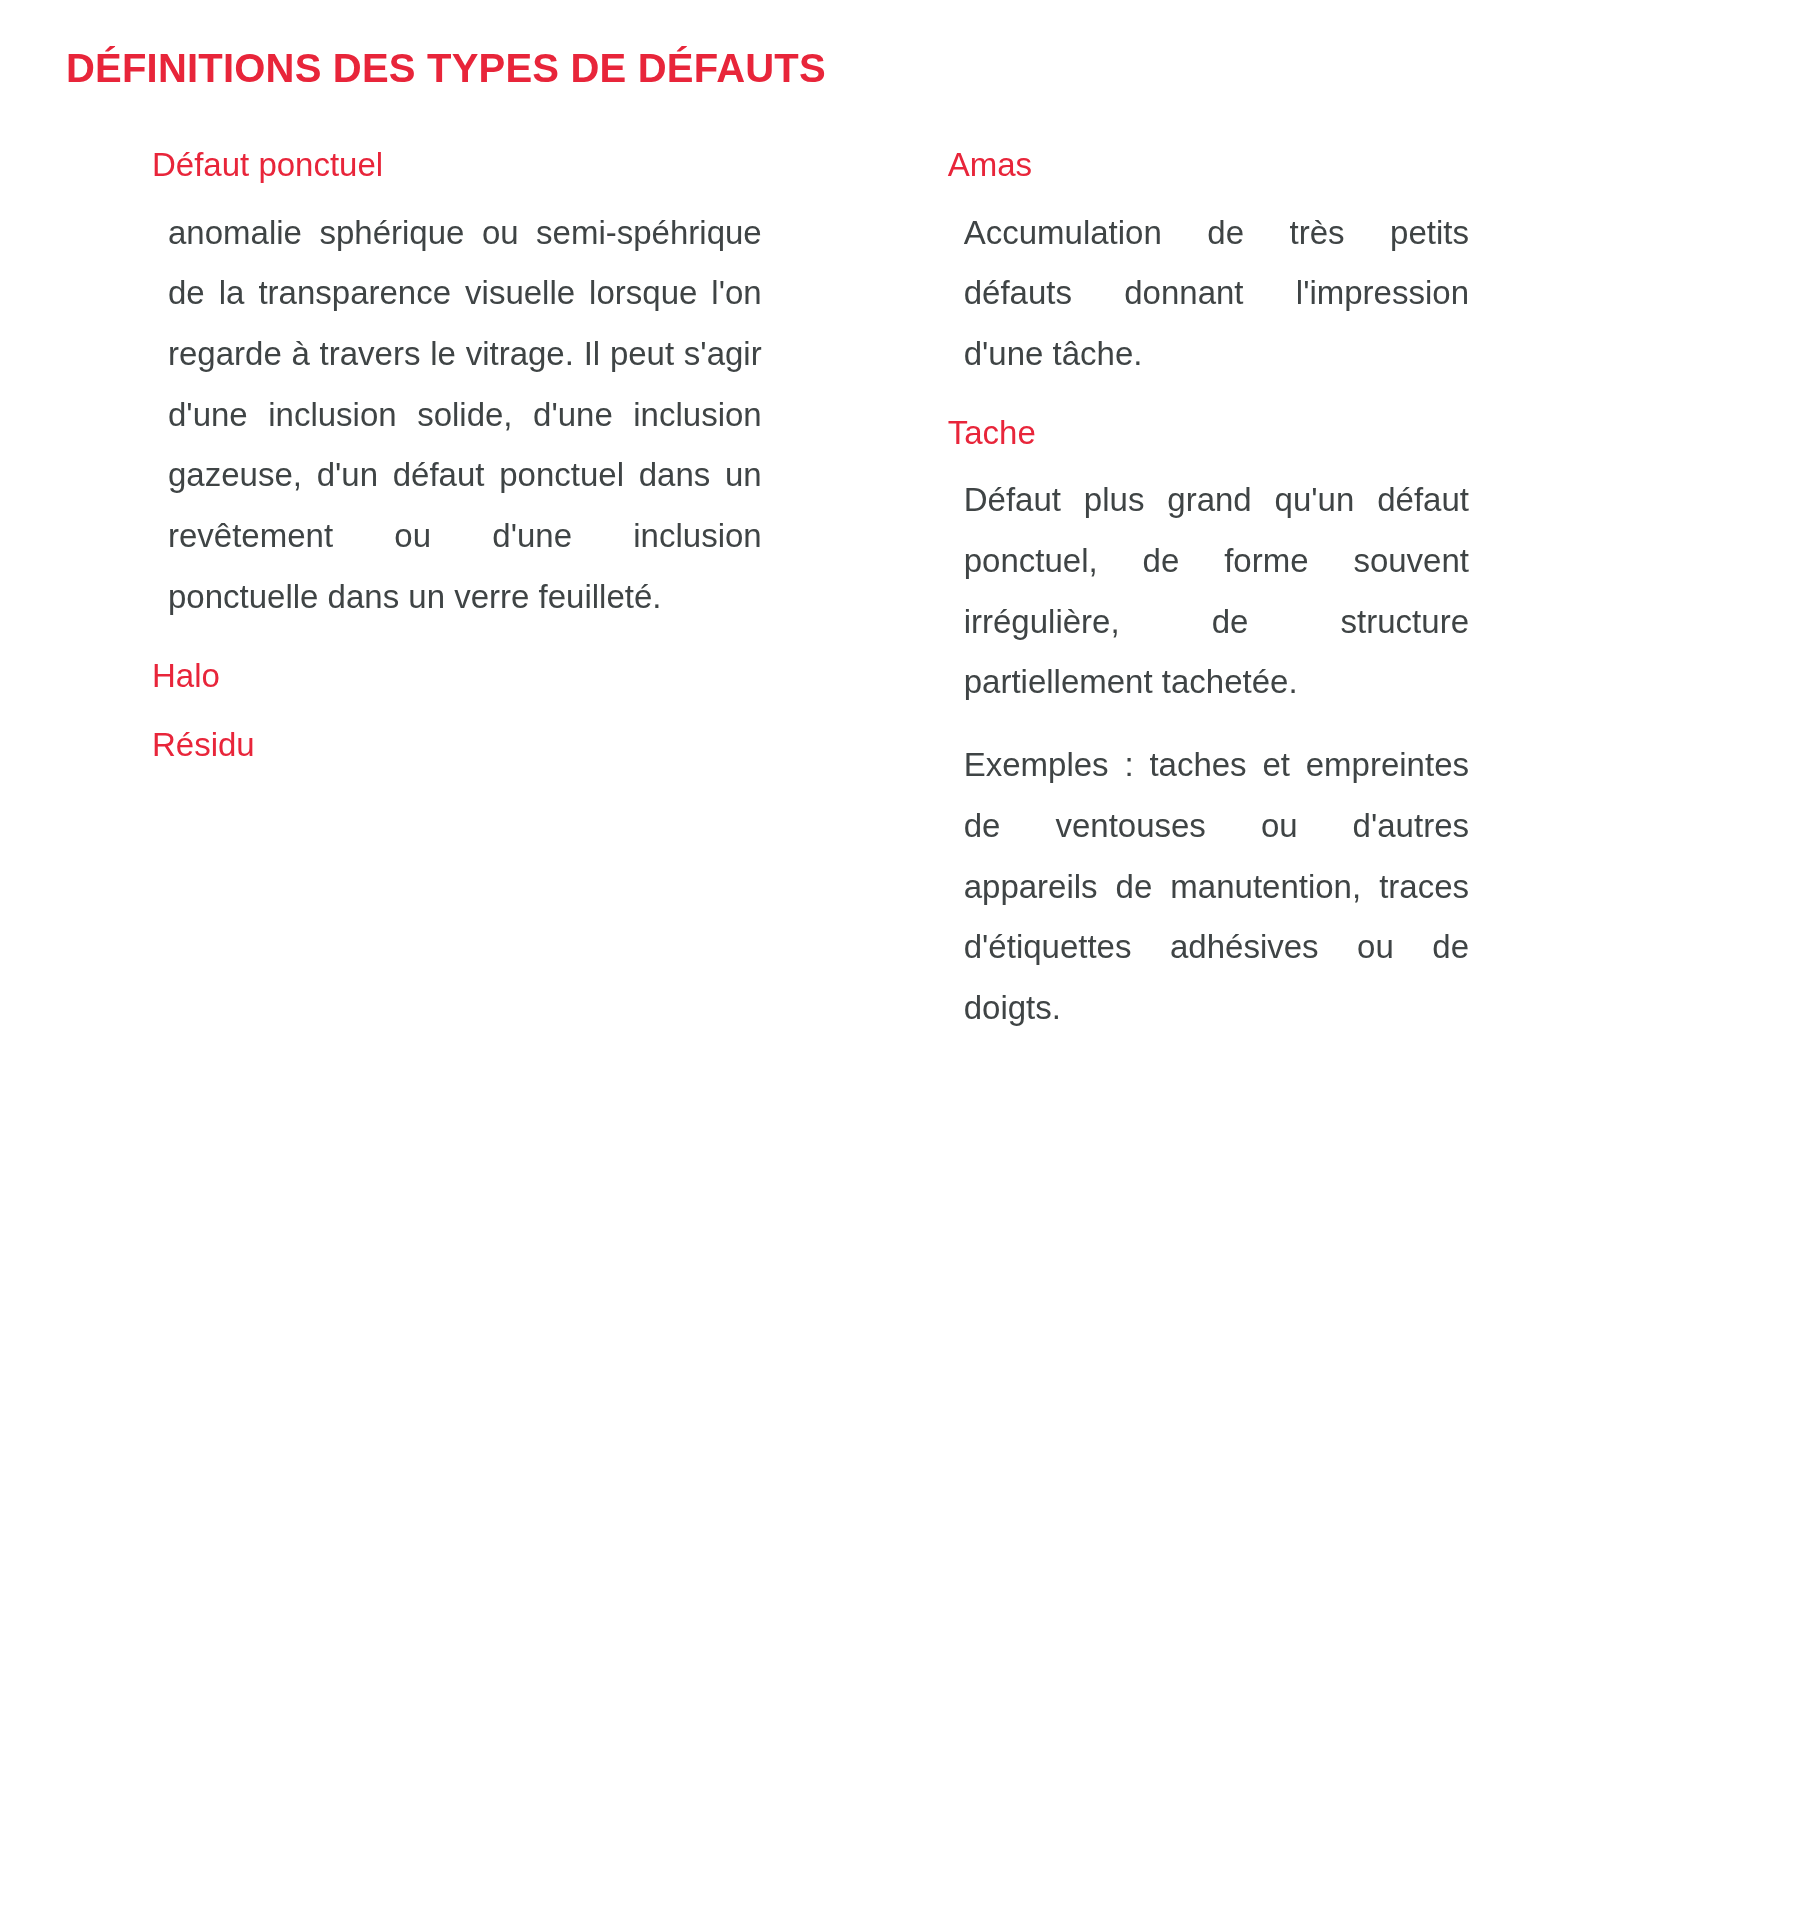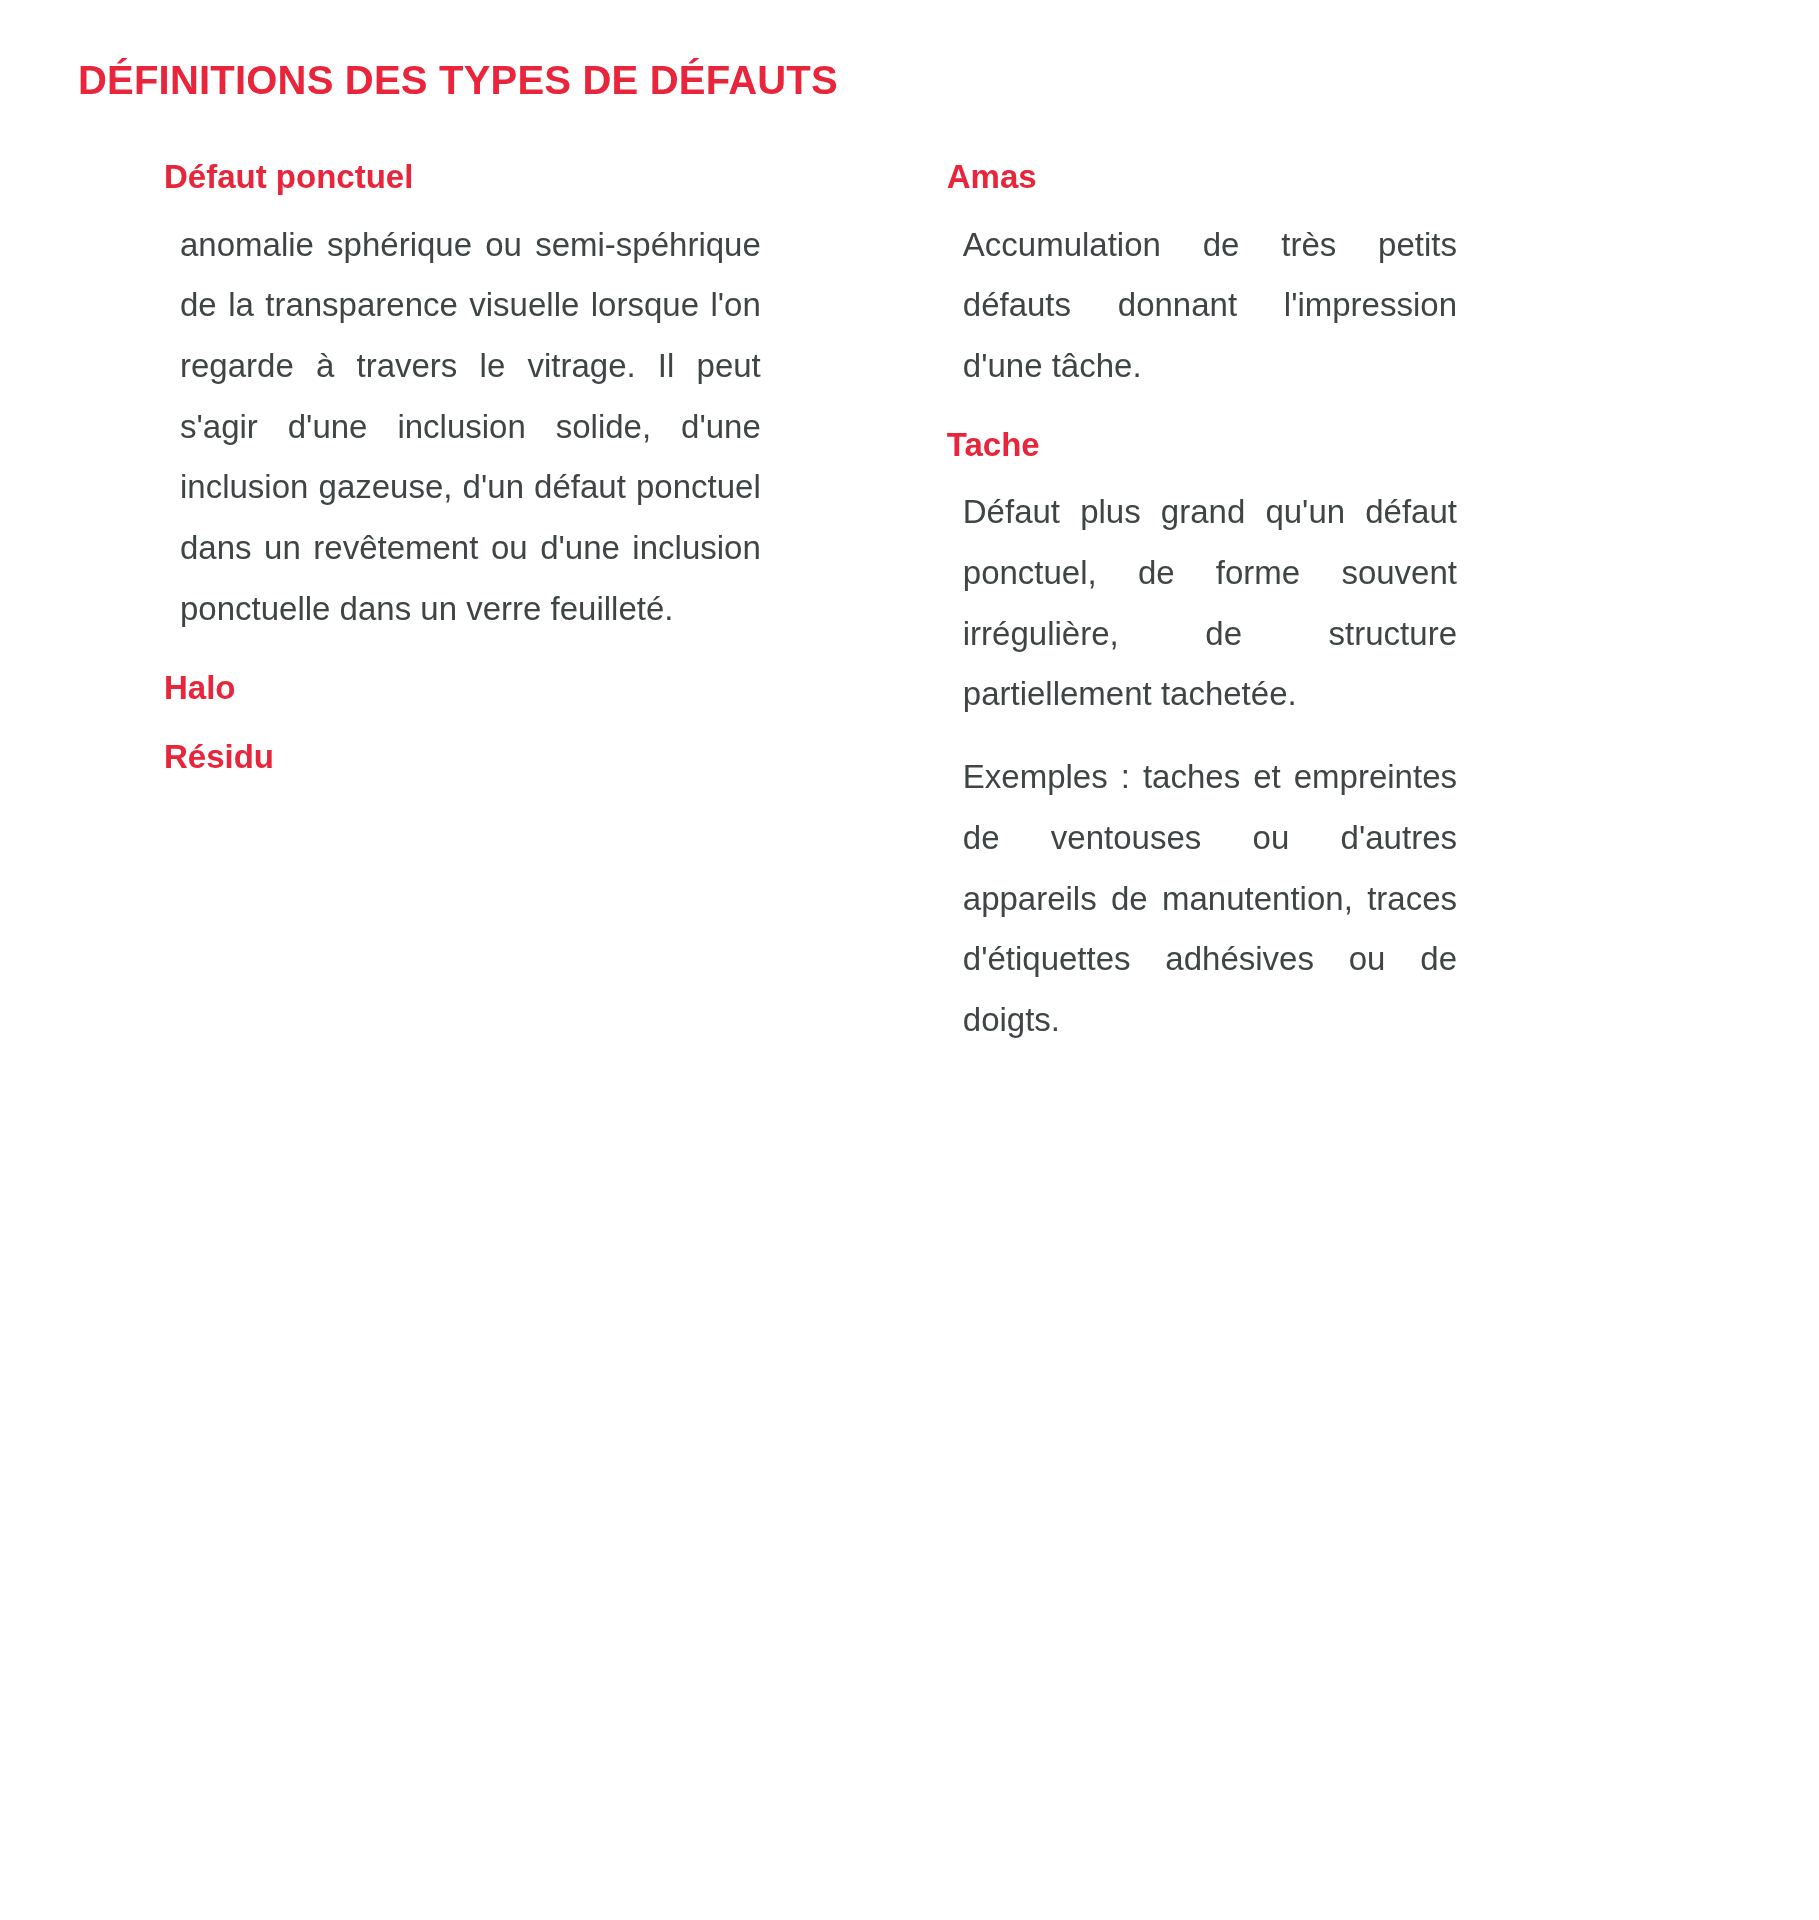--- a/index.html
+++ b/index.html
@@ -12,21 +12,21 @@
     width: 1819px;
     min-height: 1920px;
     font-family: "Liberation Sans", "DejaVu Sans", sans-serif;
     color: #3f4445;
     -webkit-font-smoothing: antialiased;
   }
   .page {
     box-sizing: border-box;
     width: 1819px;
     min-height: 1920px;
-    padding: 16px;
+    padding: 4px;
     position: relative;
   }
   .page-title {
     color: #e8253a;
     font-size: 40px;
     font-weight: bold;
     letter-spacing: 0.2px;
     margin: 0;
     padding: 41px 0 0 62px;
     line-height: 1.15;
@@ -53,21 +53,21 @@
   }
   .section {
     margin: 0;
   }
   .section + .section {
     margin-top: 26px;
   }
   .section-heading {
     color: #e8253a;
     font-size: 33px;
-    font-weight: bold;
+    font-weight: normal;
     line-height: 1.32;
     margin: 0 0 14px 0;
     text-align: left;
   }
   .section-body {
     font-size: 33px;
     line-height: 1.84;
     color: #3f4445;
     text-align: justify;
     text-justify: inter-word;

